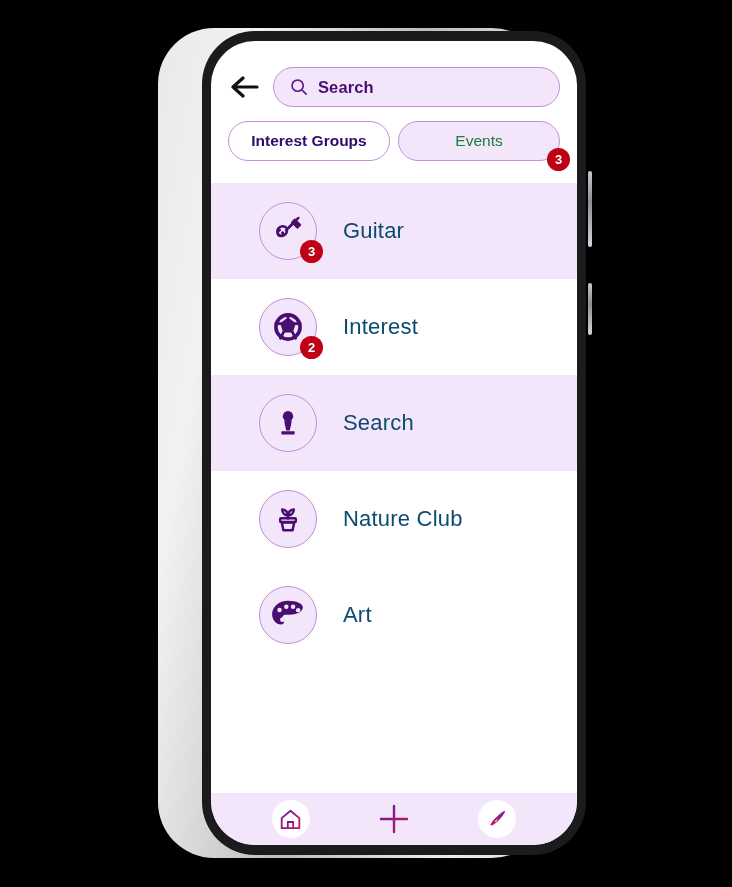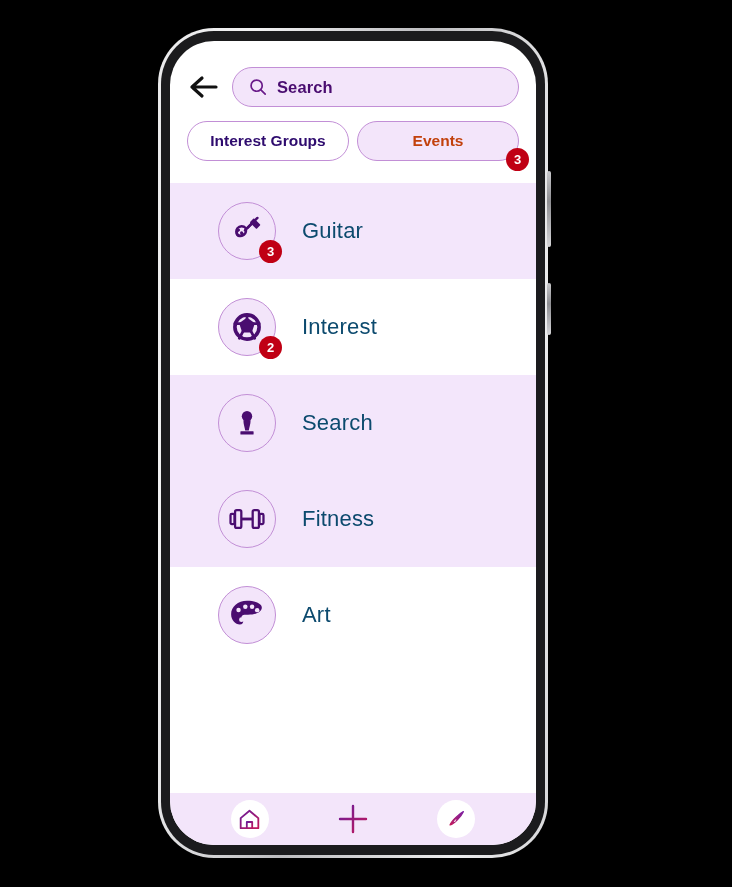--- a/index.html
+++ b/index.html
@@ -28,20 +28,21 @@
     padding: 3px;
   }
 
   #phone-bezel {
     width: 100%;
     height: 100%;
     border-radius: 53px;
     background: #1b1b1d;
     padding: 10px 9px;
     position: relative;
+    margin-left: 41px;
   }
 
   #phone-screen {
     width: 100%;
     height: 100%;
     border-radius: 44px;
     background: #ffffff;
     overflow: hidden;
     position: relative;
     display: flex;
@@ -123,22 +124,22 @@
   .tab-chip.active .tab-label {
     color: #2e0b6e;
     font-weight: bold;
     font-size: 15.5px;
   }
 
   .tab-chip.inactive {
     background: #f3e5fa;
   }
   .tab-chip.inactive .tab-label {
-    color: #c2410c;
-    font-weight: bold;
+    color: #15803d;
+    font-weight: normal;
     font-size: 15.5px;
   }
 
   
   .badge {
     position: absolute;
     width: 23px;
     height: 23px;
     border-radius: 50%;
     background: #c00014;
@@ -310,37 +311,37 @@
                   <circle cx="16" cy="9.2" r="5.2"></circle>
                   <path d="M12.4 13.2 h7.2 c0 4.2 -1.4 7.2 -1.8 10.4 h-3.6 c-0.4 -3.2 -1.8 -6.2 -1.8 -10.4 Z"></path>
                   <rect x="9.4" y="24.2" width="13.2" height="3.4" rx="0.6"></rect>
                 </g>
               </svg>
             </div>
           </div>
           <span class="row-label">Search</span>
         </div>
 
-
-        <div class="list-row shade-a">
+        <div class="list-row shade-b">
           <div class="row-icon-wrap">
             <div class="row-icon-circle">
-              <svg width="36" height="30" viewBox="0 0 38 28">
-                <g stroke="#4a0d70" stroke-width="2.4" fill="none" stroke-linejoin="round">
-                  <rect x="1.6" y="8.6" width="4.2" height="10.8" rx="1.4"></rect>
-                  <rect x="6.4" y="4.6" width="6.6" height="18.8" rx="1.8"></rect>
-                  <rect x="25" y="4.6" width="6.6" height="18.8" rx="1.8"></rect>
-                  <rect x="32.2" y="8.6" width="4.2" height="10.8" rx="1.4"></rect>
-                  <path d="M13.2 14 L24.8 14" stroke-width="3"></path>
+              <svg width="32" height="32" viewBox="0 0 32 32">
+                <g stroke="#4a0d70" stroke-width="2.5" fill="none" stroke-linecap="round" stroke-linejoin="round">
+                  <path d="M16 12.4 C16 9.6 13.6 6.6 10.2 6.6 C10.2 10 12.8 12.4 16 12.4 Z"></path>
+                  <path d="M16 12.4 C16 9.6 18.4 6.6 21.8 6.6 C21.8 10 19.2 12.4 16 12.4 Z"></path>
+                  <path d="M16 12.4 L16 15.4"></path>
+                  <rect x="8.2" y="15.2" width="15.6" height="3.8" rx="0.8"></rect>
+                  <path d="M9.8 19.4 L11.4 27.2 L20.6 27.2 L22.2 19.4 Z"></path>
                 </g>
               </svg>
             </div>
           </div>
-          <span class="row-label">Fitness</span>
-        </div>
+          <span class="row-label">Nature Club</span>
+        </div>
+
 
         <div class="list-row shade-b">
           <div class="row-icon-wrap">
             <div class="row-icon-circle">
               <svg width="36" height="32" viewBox="0 0 34 30">
                 <path d="M17 1.6 C8.4 1.6 2 7.2 2 14.4 C2 20 6 24 10.2 24 C12.6 24 13.4 22.6 13.4 21.2
                          C13.4 19.4 11.8 18.8 11.8 17.2 C11.8 15.8 13 14.8 14.6 14.8 L18 14.8
                          C25.2 14.8 31 12.2 31 8 C31 4.2 24.8 1.6 17 1.6 Z" fill="#4a0d70"></path>
                 <circle cx="9" cy="10.2" r="2.1" fill="#f3e5fa"></circle>
                 <circle cx="15.4" cy="7.2" r="2.1" fill="#f3e5fa"></circle>

